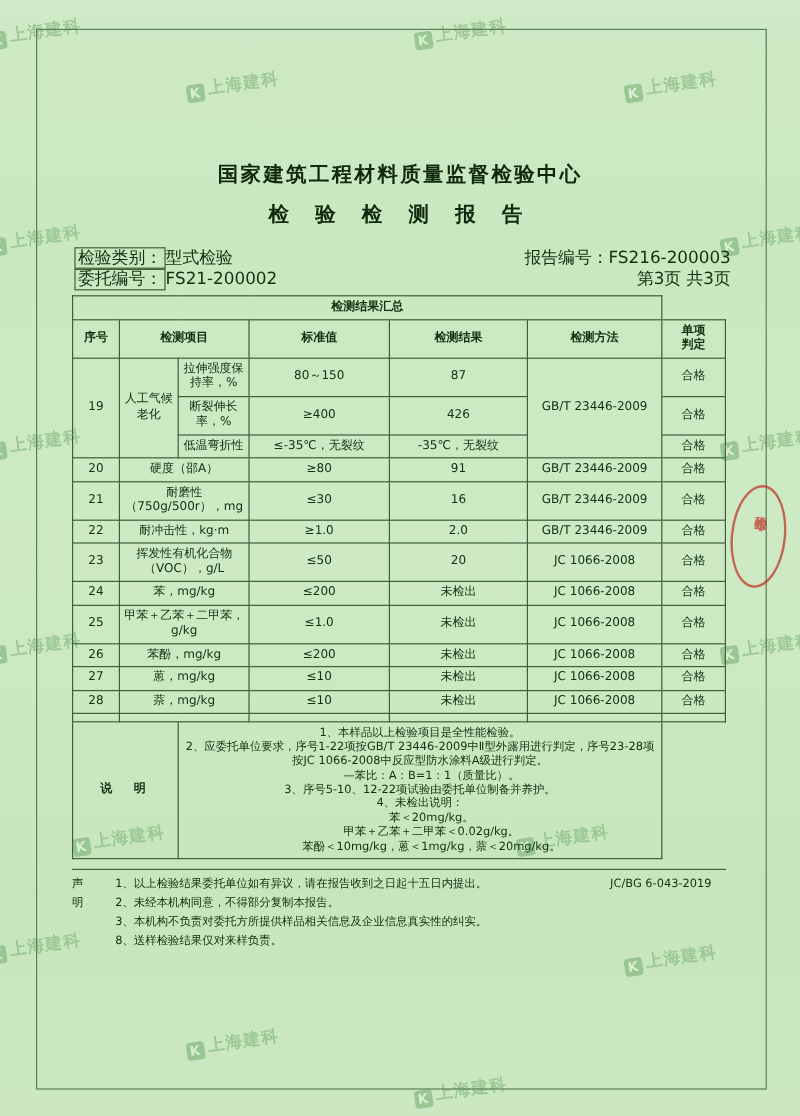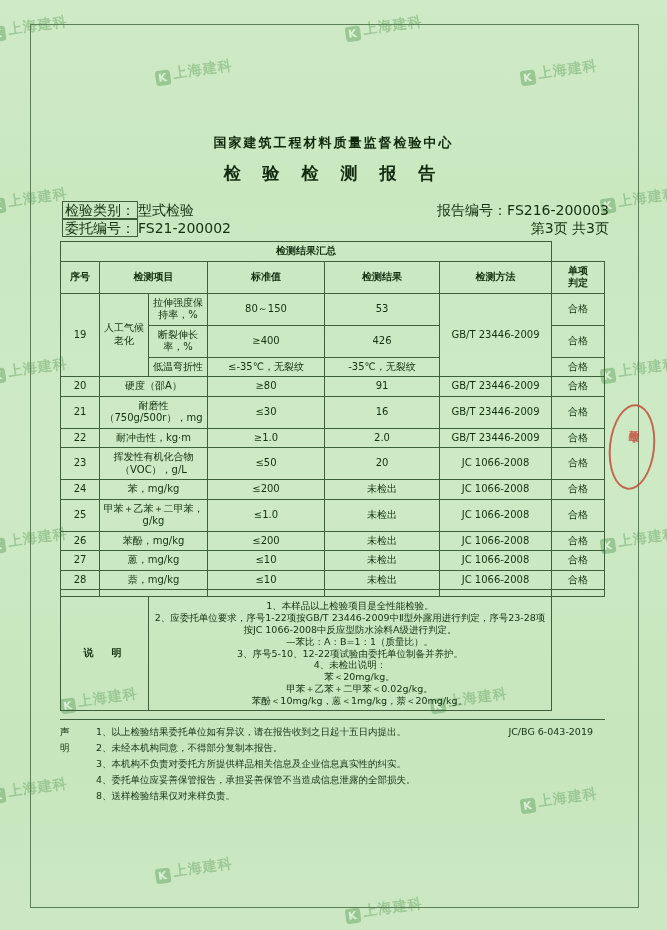--- a/index.html
+++ b/index.html
@@ -34,21 +34,21 @@
   }
   .frame{
     position:absolute;left:30px;top:24px;width:607px;height:882px;
     border:1px solid #5b7d57;
   }
   .content{
     position:absolute;left:40px;top:34px;width:587px;
     color:#12300f;
   }
   .title{
-    text-align:center;font-size:13px;font-weight:bold;letter-spacing:2px;
+    text-align:center;font-size:17px;font-weight:bold;letter-spacing:2px;
     margin-top:100px;color:#10290d;
   }
   .title2{
     text-align:center;font-size:17px;font-weight:bold;letter-spacing:8px;
     margin-top:10px;color:#10290d;
   }
   .meta{
     position:relative;margin-top:16px;height:38px;font-size:14px;
   }
   .meta .left{position:absolute;left:22px;top:0;line-height:18px;}
@@ -151,21 +151,21 @@
         <th style="width:46px">
           <span>单项</span><br><span>判定</span>
         </th>
       </tr>
 
       <tr>
         <td rowspan="3">19</td>
         <td rowspan="3" style="width:42px"><span>人工气候老化</span></td>
         <td class="lefttext">拉伸强度保持率，%</td>
         <td>80～150</td>
-        <td>53</td>
+        <td>87</td>
         <td rowspan="3">GB/T 23446-2009</td>
         <td>合格</td>
       </tr>
       <tr>
         <td class="lefttext">断裂伸长率，%</td>
         <td>≥400</td>
         <td>426</td>
         <td>合格</td>
       </tr>
       <tr>
@@ -276,21 +276,20 @@
     <div class="footline"></div>
 
     <div class="foot">
       <div class="code">JC/BG 6-043-2019</div>
       <div class="decl">
         <div class="lbl">声　明</div>
         <ol>
           <li>1、以上检验结果委托单位如有异议，请在报告收到之日起十五日内提出。</li>
           <li>2、未经本机构同意，不得部分复制本报告。</li>
           <li>3、本机构不负责对委托方所提供样品相关信息及企业信息真实性的纠实。</li>
-          <li>4、委托单位应妥善保管报告，承担妥善保管不当造成信息泄露的全部损失。</li>
           <li>8、送样检验结果仅对来样负责。</li>
         </ol>
       </div>
     </div>
   </div>
 
   <div class="seal">
     <span class="vtext">检验专用章</span>
   </div>
 

